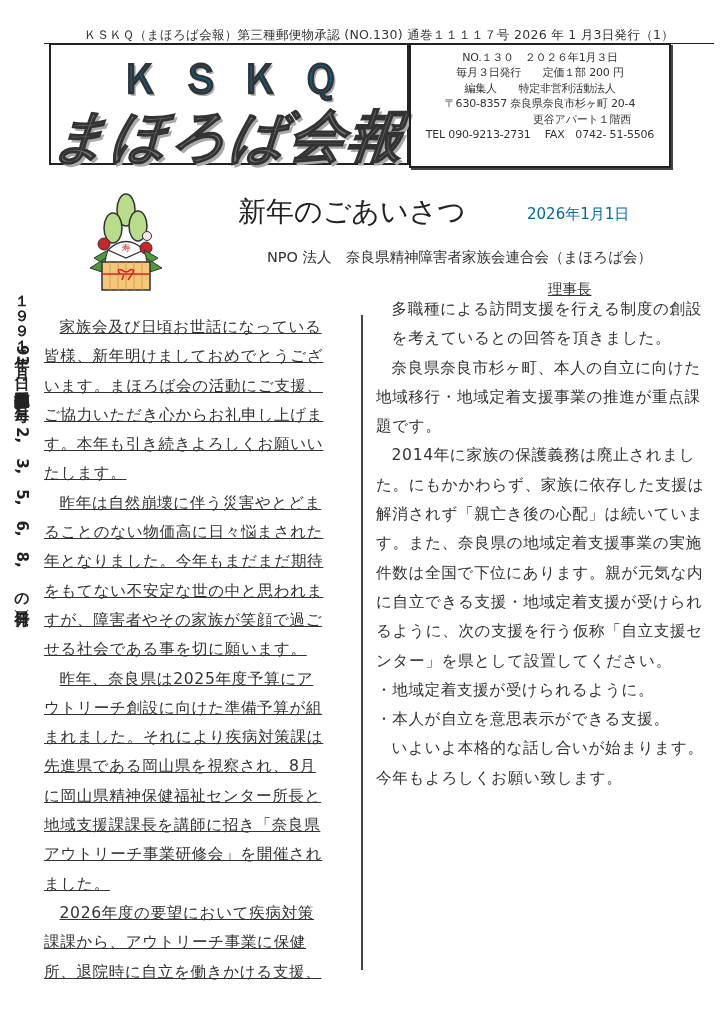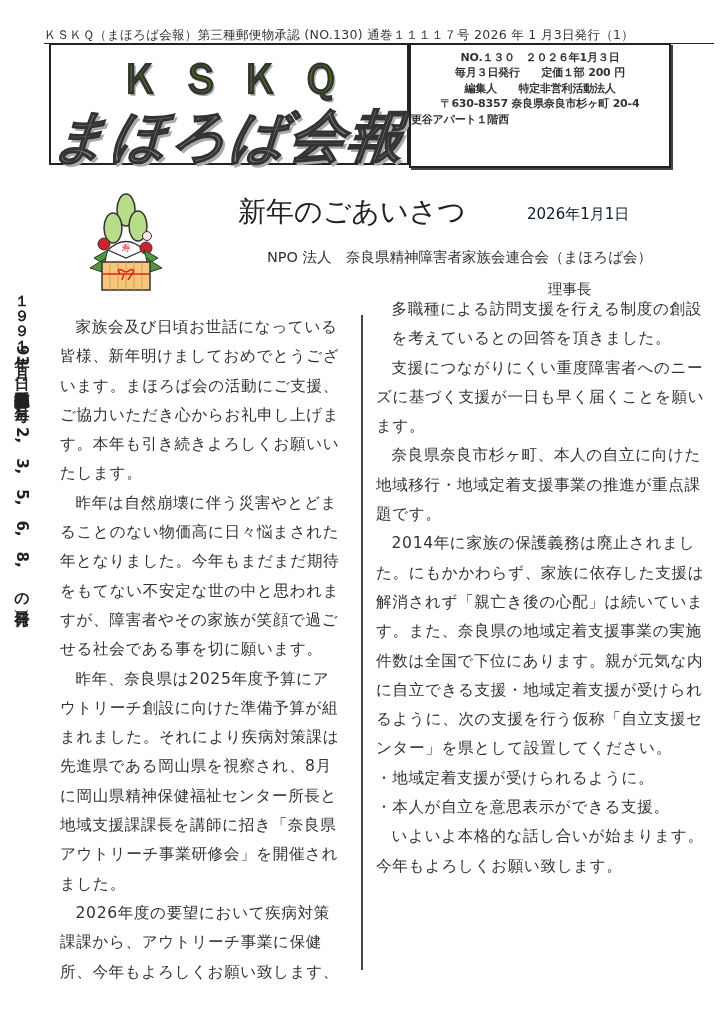--- a/index.html
+++ b/index.html
@@ -2,75 +2,76 @@
 <html><head>
 <meta charset="utf-8">
 <style>
   html, body { margin:0; padding:0; background:#ffffff; }
   body { width:724px; height:1024px; position:relative; overflow:hidden;
          font-family:"DejaVu Sans", "Liberation Sans", sans-serif; color:#222; }
   .abs { position:absolute; }
 
   
   .topline { left:44px; top:27px; width:670px; font-size:12.5px; letter-spacing:0.3px;
-             color:#333; border-bottom:1.5px solid #222; padding-bottom:1px; white-space:nowrap; line-height:15px; }
+             color:#333; border-bottom:1.5px solid #222; padding-bottom:1px; white-space:nowrap; line-height:15px;text-align:center; }
 
   
   .titlebox { left:49px; top:43px; width:360px; height:122px; border:2px solid #222; box-sizing:border-box; }
   .kskq { position:absolute; left:0; right:0; top:6px; text-align:center;
           font-family:"Liberation Sans", sans-serif; font-size:42px; font-weight:bold; letter-spacing:18px;
-          color:#4d7c0f; -webkit-text-stroke:1.2px #333; text-shadow:2px 2px 0 #aaa; padding-left:18px; }
+          color:#0369a1; -webkit-text-stroke:1.2px #333; text-shadow:2px 2px 0 #aaa; padding-left:18px; }
   .mahoroba { position:absolute; left:0; right:0; top:54px; text-align:center;
               font-size:56px; font-weight:bold; font-style:italic; color:#777;
               -webkit-text-stroke:1.2px #333; text-shadow:3px 3px 0 #aaa; letter-spacing:2px; transform:skewX(-6deg); }
 
   
   .infobox { left:409px; top:43px; width:262px; height:125px; border:2px solid #222; border-left:2px solid #222;
              box-sizing:border-box; box-shadow:2px 2px 0 #444; text-align:center; padding-top:5px; }
-  .infobox div { font-size:11px; line-height:15.4px; color:#333; white-space:nowrap; font-weight:bold; letter-spacing:-0.2px; }
-  .infobox .right { text-align:left; padding-right:38px; }
+  .infobox div { font-size:11px; line-height:15.4px; color:#333; white-space:nowrap; font-weight:normal; letter-spacing:-0.2px; }
+  .infobox .right { text-align:right; padding-right:38px; }
 
   
   .kadomatsu { left:86px; top:188px; width:80px; height:104px; }
 
   
   .heading { left:238px; top:193px; font-family:"DejaVu Serif", "Liberation Serif", serif; font-size:28px; font-weight:normal; color:#222; letter-spacing:0px; }
-  .hdate { left:527px; top:205px; font-size:15px; color:#0f172a; }
+  .hdate { left:527px; top:205px; font-size:15px; color:#0369a1; }
   .org { left:243px; top:248px; font-size:14.5px; color:#333;margin-left:24px; }
-  .chair { left:548px; top:280px; font-size:14.5px; color:#333; }
+  .chair { left:548px; top:280px; font-size:14.5px; color:#333;text-decoration:underline; }
 
   
   .sidetext { left:8px; top:285px; width:28px; writing-mode:vertical-rl; font-size:15px; font-weight:bold;
               color:#222; letter-spacing:0px; line-height:28px; white-space:nowrap; }
 
   
   .col { font-size:15.6px; line-height:29.3px; color:#333; letter-spacing:0.6px; }
   .col p { margin:0; }
   .col .ind { text-indent:1em; }
-  .col1 { left:60px; top:313px; width:285px; }
+  .col1 { left:44px; top:313px; width:285px;text-decoration:underline; }
   .col2 { left:376px; top:295px; width:330px; }
   .col2 .ind2 { text-indent:0; padding-left:1em; }
   .divider { left:361px; top:315px; width:1.5px; height:655px; background:#444; }
 </style>
 </head>
 <body>
 
 <div class="abs topline">ＫＳＫＱ（まほろば会報）第三種郵便物承認 (NO.130) 通巻１１１１７号 2026 年 1 月3日発行（1）</div>
 
 <div class="abs titlebox">
   <div class="kskq">ＫＳＫＱ</div>
   <div class="mahoroba">まほろば会報</div>
 </div>
 
 <div class="abs infobox">
   <div>NO.１３０　２０２６年1月３日</div>
   <div>毎月３日発行　　定価１部 200 円</div>
   <div>編集人　　特定非営利活動法人</div>
   <div>〒630-8357 奈良県奈良市杉ヶ町 20-4</div>
   <div class="right">更谷アパート１階西</div>
+  <div>TEL 090-9213-2731　 FAX　0742- 51-5506</div>
 </div>
 
 <div class="abs sidetext">１９９１年9月3日　第三種郵便物承認　毎月（1,　2,　3,　5,　6,　8,　の日）発行</div>
 
 <svg class="abs kadomatsu" viewBox="0 0 80 104">
 
   <ellipse cx="40" cy="22" rx="9" ry="16" fill="#b8dc8a" stroke="#333" stroke-width="1.5"></ellipse>
   <ellipse cx="27" cy="40" rx="9" ry="15" fill="#b8dc8a" stroke="#333" stroke-width="1.5"></ellipse>
   <ellipse cx="52" cy="38" rx="9" ry="15" fill="#b8dc8a" stroke="#333" stroke-width="1.5"></ellipse>
 
@@ -98,26 +99,25 @@
 
 <div class="abs heading">新年のごあいさつ</div>
 <div class="abs hdate">2026年1月1日</div>
 <div class="abs org">NPO 法人　奈良県精神障害者家族会連合会（まほろば会）</div>
 <div class="abs chair">理事長</div>
 
 <div class="abs col col1">
   <p class="ind">家族会及び日頃お世話になっている皆様、新年明けましておめでとうございます。まほろば会の活動にご支援、ご協力いただき心からお礼申し上げます。本年も引き続きよろしくお願いいたします。</p>
   <p class="ind">昨年は自然崩壊に伴う災害やとどまることのない物価高に日々悩まされた年となりました。今年もまだまだ期待をもてない不安定な世の中と思われますが、障害者やその家族が笑顔で過ごせる社会である事を切に願います。</p>
   <p class="ind">昨年、奈良県は2025年度予算にアウトリーチ創設に向けた準備予算が組まれました。それにより疾病対策課は先進県である岡山県を視察され、8月に岡山県精神保健福祉センター所長と地域支援課課長を講師に招き「奈良県アウトリーチ事業研修会」を開催されました。</p>
-  <p class="ind">2026年度の要望において疾病対策課課から、アウトリーチ事業に保健所、今年もよろしくお願い致します、</p>
+  <p class="ind">2026年度の要望において疾病対策課課から、アウトリーチ事業に保健所、退院時に自立を働きかける支援、</p>
 </div>
 
 <div class="abs divider"></div>
 
 <div class="abs col col2">
   <p class="ind2">多職種による訪問支援を行える制度の創設を考えているとの回答を頂きました。</p>
-  <p class="ind">支援につながりにくい重度障害者へのニーズに基づく支援が一日も早く届くことを願います。</p>
   <p class="ind">奈良県奈良市杉ヶ町、本人の自立に向けた地域移行・地域定着支援事業の推進が重点課題です。</p>
   <p class="ind">2014年に家族の保護義務は廃止されました。にもかかわらず、家族に依存した支援は解消されず「親亡き後の心配」は続いています。また、奈良県の地域定着支援事業の実施件数は全国で下位にあります。親が元気な内に自立できる支援・地域定着支援が受けられるように、次の支援を行う仮称「自立支援センター」を県として設置してください。</p>
   <p>・地域定着支援が受けられるように。</p>
   <p>・本人が自立を意思表示ができる支援。</p>
   <p class="ind">いよいよ本格的な話し合いが始まります。今年もよろしくお願い致します。</p>
 </div>
 
 </body></html>

